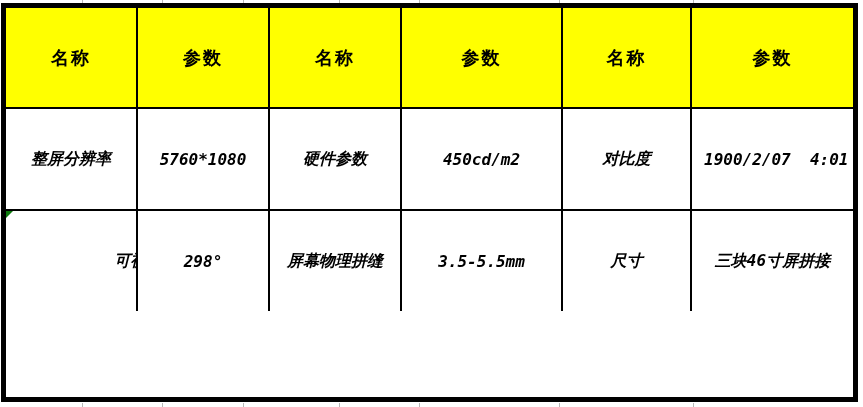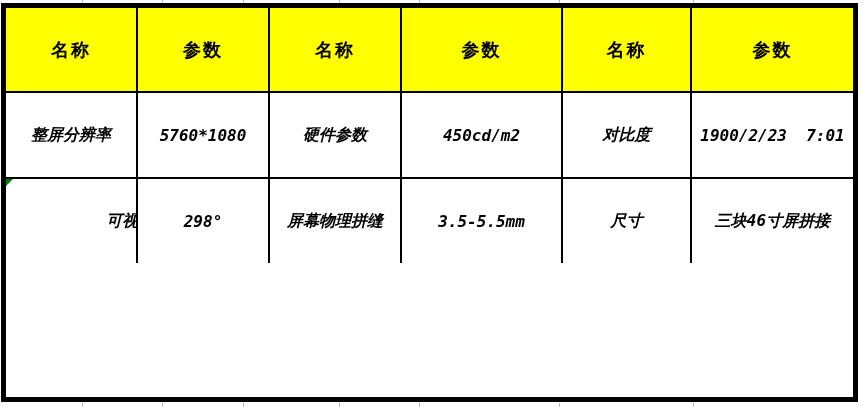--- a/index.html
+++ b/index.html
@@ -50,21 +50,21 @@
   table.spec {
     border-collapse: collapse;
     table-layout: fixed;
     width: 847px;
   }
   table.spec th, table.spec td {
     border: 2px solid #000000;
     text-align: center;
     vertical-align: middle;
     font-weight: bold;
-    padding: 4px;
+    padding: 12px;
     overflow: hidden;
     white-space: pre;
     position: relative;
   }
   
   table.spec tr > *:first-child { border-left: none; }
   table.spec tr > *:last-child { border-right: none; }
   table.spec tr:first-child > * { border-top: none; }
   table.spec tr:last-child > * { border-bottom: none; }
 
@@ -131,21 +131,21 @@
         <th>参数</th>
         <th>名称</th>
         <th>参数</th>
       </tr>
       <tr>
         <td>整屏分辨率</td>
         <td>5760*1080</td>
         <td>硬件参数</td>
         <td>450cd/m2</td>
         <td>对比度</td>
-        <td>1900/2/23  7:01</td>
+        <td>1900/2/07  4:01</td>
       </tr>
       <tr>
         <td>
           <span class="error-marker"></span><span>可视角度</span>
         </td>
         <td>298°</td>
         <td>屏幕物理拼缝</td>
         <td>3.5-5.5mm</td>
         <td>尺寸</td>
         <td>三块46寸屏拼接</td>

